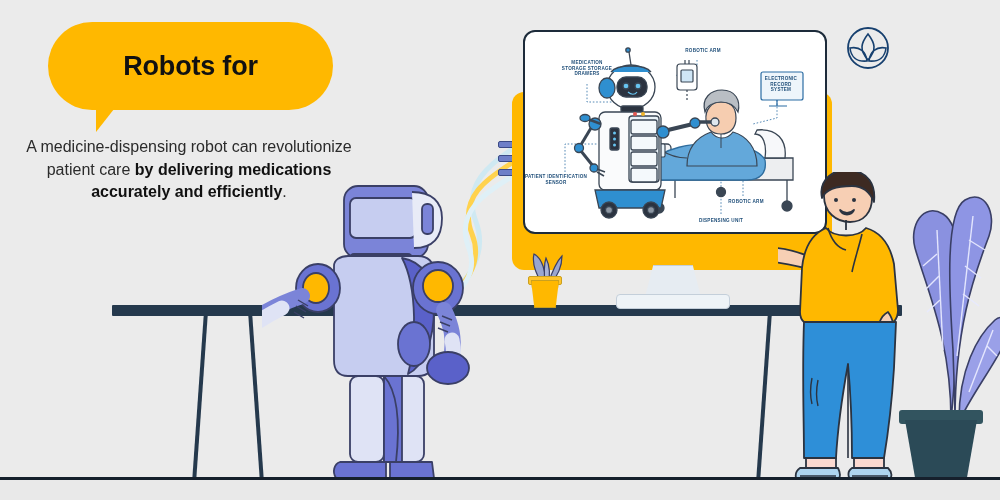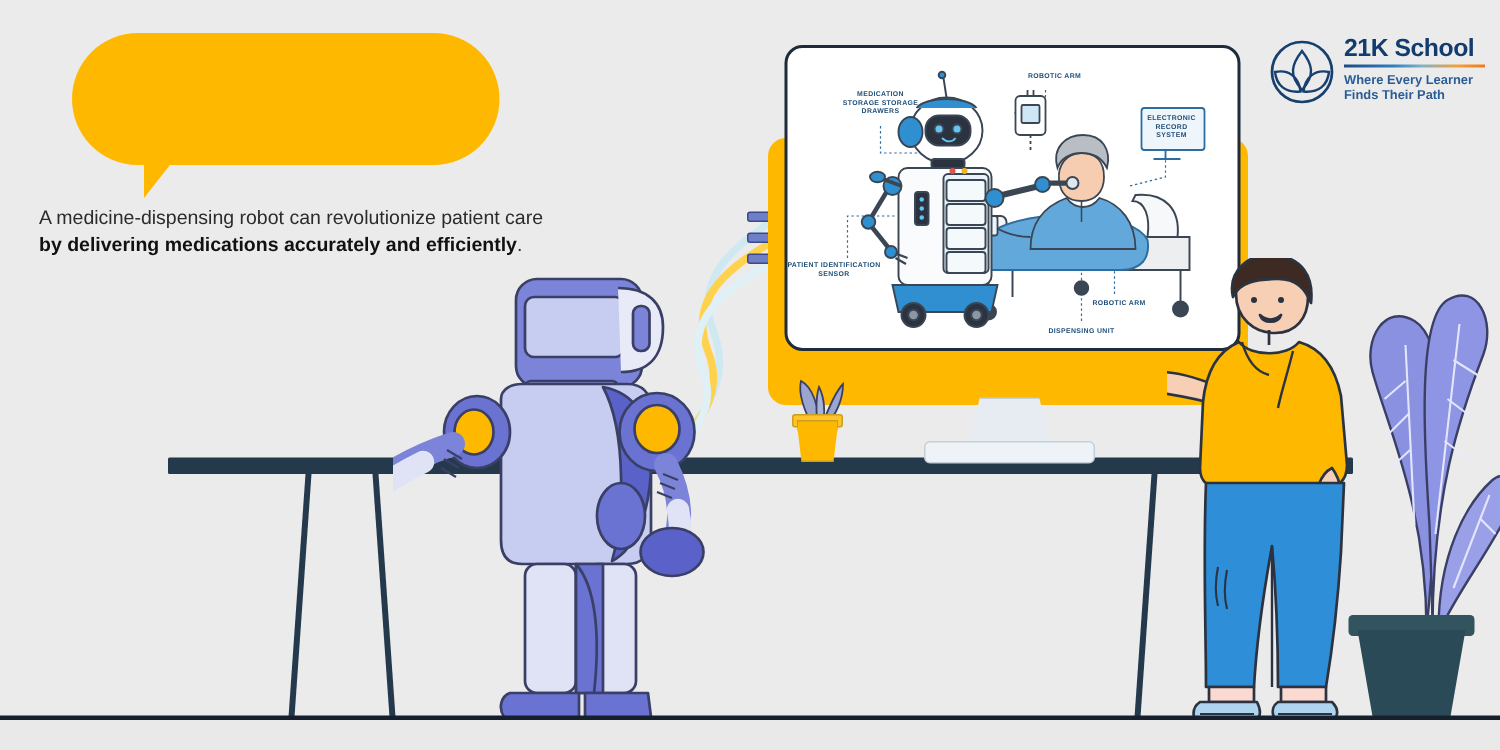--- a/index.html
+++ b/index.html
@@ -26,22 +26,22 @@
   }
   .bubble-title{
     position:absolute;left:0;top:0;width:285px;height:88px;
     display:flex;flex-direction:column;align-items:center;justify-content:center;
     color:#111;font-weight:bold;font-size:27px;line-height:1.12;letter-spacing:-0.2px;
     text-align:center;
   }
 
   
   .body-copy{
-    position:absolute;left:26px;top:136px;width:350px;
-    text-align:left;color:#2b2b2b;font-size:13px;line-height:1.42;
+    position:absolute;left:14px;top:136px;width:350px;
+    text-align:center;color:#2b2b2b;font-size:16px;line-height:1.42;
   }
   .body-copy b{color:#111;font-weight:bold;}
 
   
   .logo{position:absolute;left:846px;top:24px;width:146px;height:50px;}
   .logo-mark{position:absolute;left:0;top:2px;width:44px;height:44px;}
   .logo-text{position:absolute;left:50px;top:0px;width:96px;}
   .logo-name{font-size:16.5px;font-weight:bold;color:#123c6e;letter-spacing:-0.3px;line-height:1;}
   .logo-rule{width:94px;height:2.5px;margin-top:2px;
     background:linear-gradient(90deg,#1b4a86 0%,#2f7fc0 35%,#7fb2c9 55%,#f2a13a 80%,#f07a1e 100%);}
@@ -362,41 +362,34 @@
       <path d="M76 286 L106 286 L106 296 L76 296Z" fill="#fbd9d0"></path>
       <path d="M22 296 L60 296 C64 304 62 310 52 310 L24 310 C16 310 16 300 22 296Z" fill="#aed4ef"></path>
       <path d="M74 296 L110 296 C116 302 114 310 104 310 L78 310 C70 310 68 300 74 296Z" fill="#aed4ef"></path>
       <path d="M22 304 L58 304" fill="none" stroke-width="1.4"></path>
       <path d="M74 304 L110 304" fill="none" stroke-width="1.4"></path>
     </g>
   </svg>
 
   <div class="bubble">
     <div class="bubble-title">
+      <span>Robots for</span>
     </div>
   </div>
   <div class="bubble-tail"></div>
 
   <div class="body-copy"><span>A medicine-dispensing robot can revolutionize patient care </span><b>by delivering medications accurately and efficiently</b><span>.</span></div>
 
   <div class="logo">
     <div class="logo-mark">
       <svg width="44" height="44" viewBox="0 0 44 44">
         <circle cx="22" cy="22" r="20" fill="none" stroke="#17406f" stroke-width="1.8"></circle>
         <path d="M22 8 C29 17 31 24 22 34 C13 24 15 17 22 8Z" fill="none" stroke="#17406f" stroke-width="1.6"></path>
         <path d="M4 22 C14 20 20 26 21 35 C11 36 5 31 4 22Z" fill="none" stroke="#17406f" stroke-width="1.6"></path>
         <path d="M40 22 C30 20 24 26 23 35 C33 36 39 31 40 22Z" fill="none" stroke="#17406f" stroke-width="1.6"></path>
       </svg>
     </div>
-    <div class="logo-text">
-      <div class="logo-name">21K School</div>
-      <div class="logo-rule"></div>
-      <div class="logo-tag">
-        <div>Where Every Learner</div>
-        <div>Finds Their Path</div>
-      </div>
-    </div>
   </div>
 
   <div class="floor-line"></div>
   <div class="floor-below"></div>
 
 </div>
 
 </body></html>

